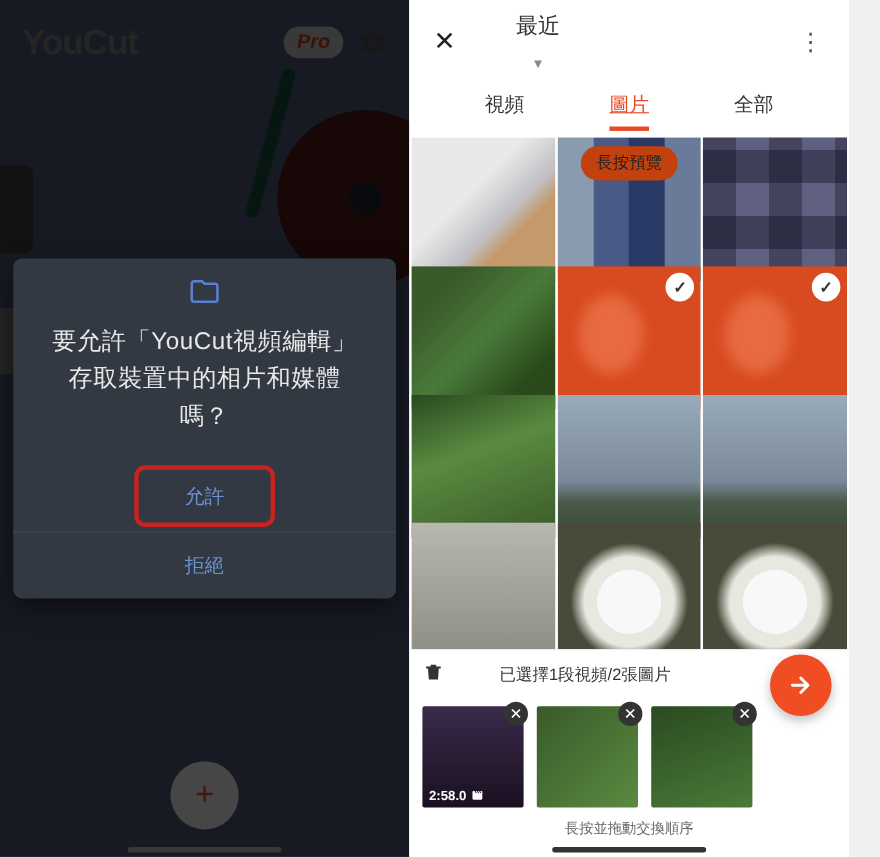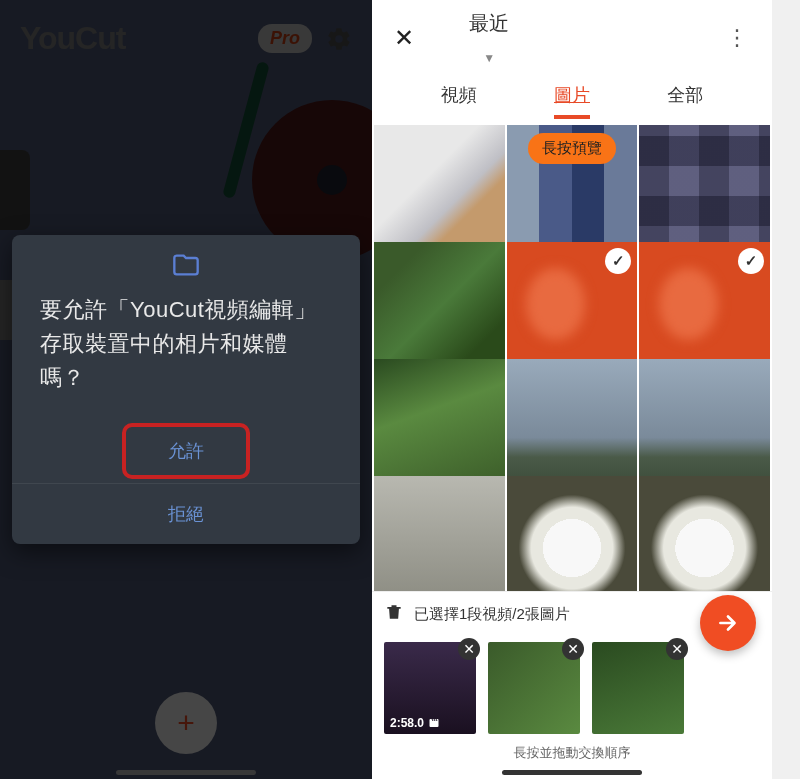--- a/index.html
+++ b/index.html
@@ -24,21 +24,21 @@
   .bg-pen { position: absolute; right: 120px; top: 60px; width: 12px; height: 140px; background: #1a6b4a; border-radius: 6px; transform: rotate(15deg); }
   .bg-eraser { position: absolute; left: -20px; top: 280px; width: 120px; height: 60px; background: #aaa; border-radius: 6px; }
   
   
   .dim-overlay { position: absolute; inset: 0; background: rgba(0,0,0,0.45); z-index: 2; }
   
   
   .dialog { position: absolute; top: 235px; left: 12px; right: 12px; background: #323942; border-radius: 8px; z-index: 3; box-shadow: 0 8px 24px rgba(0,0,0,0.5); }
   .dialog-folder-icon { display: flex; justify-content: center; padding-top: 16px; }
   .dialog-folder-icon svg { width: 28px; height: 28px; fill: #5b7fd3; }
-  .dialog-msg { color: #e8e8e8; font-size: 22px; line-height: 1.55; padding: 14px 28px 24px 28px; letter-spacing: 0.5px; }
+  .dialog-msg { color: #e8e8e8; font-size: 22px; text-align: center; line-height: 1.55; padding: 14px 28px 24px 28px; letter-spacing: 0.5px; }
   .dialog-buttons { display: flex; flex-direction: column; }
   .dialog-btn { color: #6a92d4; font-size: 18px; text-align: center; padding: 18px 0; border-top: 1px solid #40474f; cursor: pointer; }
   .dialog-btn.allow { border: 4px solid #c82222; border-radius: 10px; margin: 4px 110px; padding: 12px 0; }
   
   
   .fab-add { position: absolute; bottom: 25px; left: 50%; transform: translateX(-50%); width: 62px; height: 62px; background: #e8e8e8; border-radius: 50%; display: flex; align-items: center; justify-content: center; color: #e84a27; font-size: 30px; font-weight: 300; z-index: 1; filter: brightness(0.55); }
   .nav-bar-left { position: absolute; bottom: 4px; left: 50%; transform: translateX(-50%); width: 140px; height: 5px; background: #666; border-radius: 3px; z-index: 1; }
   
   
   .right-panel { width: 400px; height: 779px; background: #fff; display: flex; flex-direction: column; position: relative; }
@@ -66,25 +66,25 @@
     repeating-linear-gradient(0deg,#667 0 30px,#445 30px 60px); background-blend-mode: overlay; }
   .t-plant { background: linear-gradient(135deg,#3a5a2a 20%,#4a7a3a 50%,#2a4a1a 80%); }
   .t-plant2 { background: linear-gradient(160deg,#2a4a20,#5a8a40 40%,#3a5a28); }
   .t-orange { background: #d84a20; }
   .t-orange::after { content:""; position:absolute; top:20%; left:15%; width:45%; height:55%; background:#e86a40; border-radius:50%; filter:blur(6px); }
   .t-sky { background: linear-gradient(#9ab 0%,#7a8a9a 60%,#4a5a48 75%,#3a4a38 100%); }
   .t-cloud { background: linear-gradient(#b8b8b0,#8a8a80); }
   .t-flower { background: radial-gradient(circle at 50% 55%,#f8f8f8 0 30%,#e8e8e0 30% 42%,#4a4a3a 55%); }
   
   .check-badge { position: absolute; top: 6px; right: 6px; width: 26px; height: 26px; background: #fff; border-radius: 50%; display: flex; align-items: center; justify-content: center; font-size: 15px; color: #333; font-weight: 700; }
-  .hint-pill { position: absolute; top: 8px; left: 50%; transform: translateX(-50%); background: #f97316; color: #222; font-size: 15px; padding: 6px 14px; border-radius: 16px; white-space: nowrap; }
+  .hint-pill { position: absolute; top: 8px; left: 50%; transform: translateX(-50%); background: #c2410c; color: #222; font-size: 15px; padding: 6px 14px; border-radius: 16px; white-space: nowrap; }
   
   .selection-bar { display: flex; align-items: center; gap: 10px; padding: 10px 12px; border-top: 1px solid #eee; }
   .trash-icon svg { width: 20px; height: 20px; fill: #333; }
-  .sel-text { font-size: 15px; color: #333; }
+  .sel-text { font-size: 15px; color: #333; margin-left: 40px; }
   
   .fab-go { position: absolute; right: 16px; bottom: 128px; width: 56px; height: 56px; background: #f04d23; border-radius: 50%; display: flex; align-items: center; justify-content: center; box-shadow: 0 4px 10px rgba(0,0,0,0.25); cursor: pointer; z-index: 5; }
   .fab-go svg { width: 26px; height: 26px; fill: #fff; }
   
   .sel-strip { display: flex; gap: 12px; padding: 6px 12px; }
   .sel-item { position: relative; width: 92px; height: 92px; background: #888; border-radius: 2px; }
   .sel-item.video { background: linear-gradient(#3a2a4a,#1a1020); }
   .sel-item.plant { background: linear-gradient(135deg,#3a5a2a,#5a8a40); }
   .sel-item.plant2 { background: linear-gradient(160deg,#2a4a20,#4a7a38); }
   .sel-remove { position: absolute; top: -4px; right: -4px; width: 22px; height: 22px; background: #333; color: #fff; border-radius: 50%; display: flex; align-items: center; justify-content: center; font-size: 14px; cursor: pointer; }

